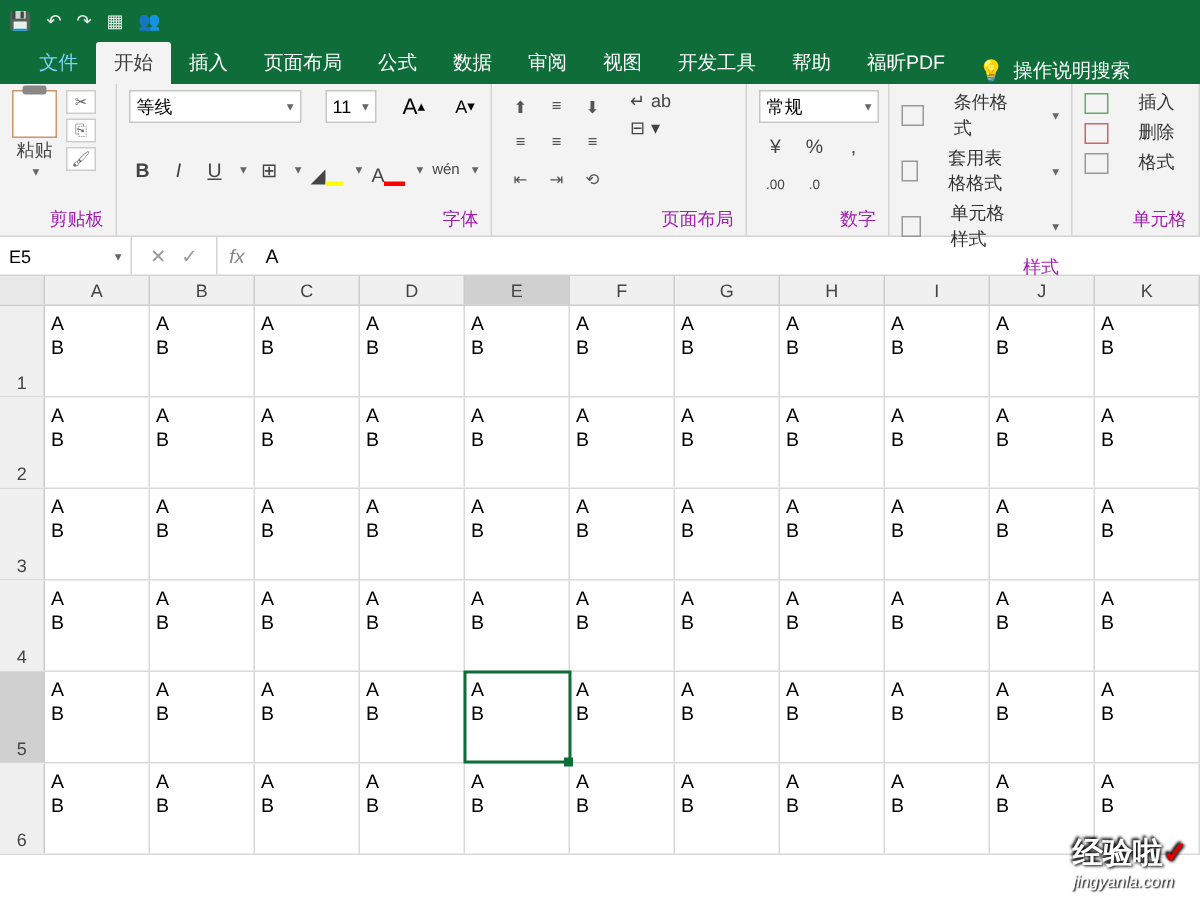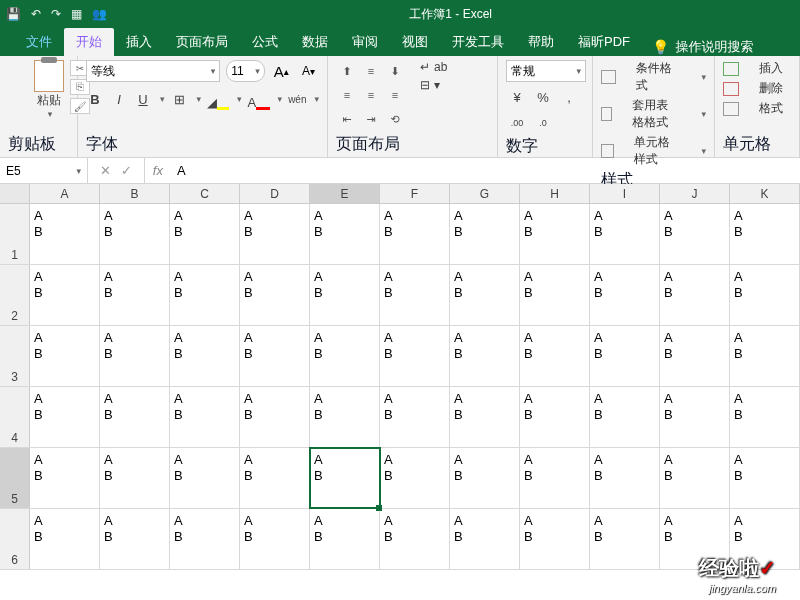--- a/index.html
+++ b/index.html
@@ -5,41 +5,41 @@
 * { margin: 0; padding: 0; box-sizing: border-box; font-family: "Microsoft YaHei", Arial, sans-serif; }
 body { background: #fff; overflow: hidden; width: 800px; height: 600px; position: relative; }
 
 .titlebar { background: #0e6d38; height: 28px; display: flex; align-items: center; color: #fff; font-size: 12px; padding: 0 6px; }
 .titlebar .qat { display: flex; gap: 10px; align-items: center; }
 .titlebar .qat span { opacity: 0.9; }
 .titlebar .title { flex: 1; text-align: center; }
 
 .tabs { background: #0e6d38; height: 28px; display: flex; align-items: flex-end; padding-left: 14px; gap: 0; color: #fff; font-size: 13px; }
 .tab { padding: 5px 12px; cursor: pointer; }
-.tab.active { background: #f3f3f3; color: #8b5cf6; border-radius: 2px 2px 0 0; }
+.tab.active { background: #f3f3f3; color: #404040; border-radius: 2px 2px 0 0; }
 .tab.file { color: #7dd3fc; }
 .tell-me { display: flex; align-items: center; gap: 6px; margin-left: 10px; }
 .tell-me .bulb { font-size: 14px; }
 
 .ribbon { background: #f3f3f3; border-bottom: 1px solid #d4d4d4; height: 102px; display: flex; }
 .group { border-right: 1px solid #d4d4d4; padding: 4px 8px 2px; display: flex; flex-direction: column; justify-content: space-between; }
-.group-label { text-align: left; font-size: 16px; color: #0f172a; padding-top: 2px; }
+.group-label { text-align: right; font-size: 12px; color: #a21caf; padding-top: 2px; }
 .group-body { display: flex; gap: 6px; align-items: flex-start; }
 
-.paste-big { display: flex; flex-direction: column; align-items: center; font-size: 12px; color: #444; margin-left: 26px; }
+.paste-big { display: flex; flex-direction: column; align-items: center; font-size: 12px; color: #444; }
 .paste-big .icn { width: 30px; height: 32px; background: linear-gradient(#fff,#fff); border: 1px solid #c8986b; position: relative; }
 .paste-big .icn::before { content:""; position:absolute; top:-4px; left:6px; width:16px; height:6px; background:#888; border-radius:2px; }
 .mini-col { display: flex; flex-direction: column; gap: 3px; }
 .mini-btn { width: 20px; height: 16px; border: 1px solid #ccc; background: #fff; font-size: 10px; display:flex; align-items:center; justify-content:center; color:#666; }
 
-.font-top { display: flex; gap: 6px; align-items:flex-start; margin-bottom: 6px; }
+.font-top { display: flex; gap: 16px; align-items:flex-start; margin-bottom: 20px; }
 .combo { background:#fff; border:1px solid #c6c6c6; height:22px; font-size:12px; display:flex; align-items:center; padding:0 4px; }
 .combo .arrow { margin-left:auto; color:#666; font-size:9px; }
 .font-name { width: 140px; }
-.font-size { width: 40px; border-radius: 10px; }
+.font-size { width: 40px; }
 .font-grow, .font-shrink { width: 22px; height:22px; border:1px solid transparent; display:flex; align-items:center; justify-content:center; font-size:12px; }
 .font-row2 { display:flex; gap:6px; align-items:center; }
 .fbtn { width: 22px; height:22px; display:flex; align-items:center; justify-content:center; font-size:13px; color:#444; }
 .fbtn.b { font-weight:bold; }
 .fbtn.i { font-style:italic; }
 .fbtn.u { text-decoration:underline; }
 .color-btn { display:flex; align-items:flex-end; }
 .color-bar { width:16px; height:3px; }
 .fill-yellow { background:#ffff00; }
 .font-red { background:#ff0000; }
@@ -67,39 +67,38 @@
 .corner { width:30px; border-right:1px solid #ccc; background:#e8e8e8; }
 .ch { width:70px; border-right:1px solid #ccc; text-align:center; font-size:12px; color:#444; line-height:20px; }
 .rows { }
 .row { display:flex; border-bottom:1px solid #d9d9d9; }
 .rh { width:30px; background:#f0f0f0; border-right:1px solid #ccc; display:flex; align-items:flex-end; justify-content:center; font-size:12px; color:#444; padding-bottom:2px; }
 .cell { width:70px; border-right:1px solid #d9d9d9; font-size:13px; padding:4px 4px; white-space:pre-line; line-height:16px; }
 .tall { height:60px; }
 .sel-cell { outline:2px solid #0e6d38; outline-offset:-1px; position:relative; }
 .sel-cell::after { content:""; position:absolute; right:-3px; bottom:-3px; width:6px; height:6px; background:#0e6d38; }
 
-.watermark { position:absolute; right:24px; bottom:6px; text-align:right; }
+.watermark { position:absolute; right:8px; bottom:6px; }
 .watermark .wm1 { font-size:20px; font-weight:bold; color:#fff; text-shadow:1px 1px 2px #000,-1px -1px 2px #000; }
 .watermark .wm1 .chk { color:#d00; }
 .watermark .wm2 { font-size:11px; color:#fff; text-shadow:1px 1px 1px #000; font-style:italic; }
 
 .sm-arrow { font-size:9px; color:#666; margin-left:2px; }
 </style>
 </head>
 <body>
 
 <div class="titlebar">
   <div class="qat">
     <span>💾</span>
     <span>↶</span>
     <span>↷</span>
     <span>▦</span>
     <span>👥</span>
   </div>
-  <div class="title">工作簿1 - Excel</div>
 </div>
 
 <div class="tabs">
   <div class="tab file">文件</div>
   <div class="tab active">开始</div>
   <div class="tab">插入</div>
   <div class="tab">页面布局</div>
   <div class="tab">公式</div>
   <div class="tab">数据</div>
   <div class="tab">审阅</div>

